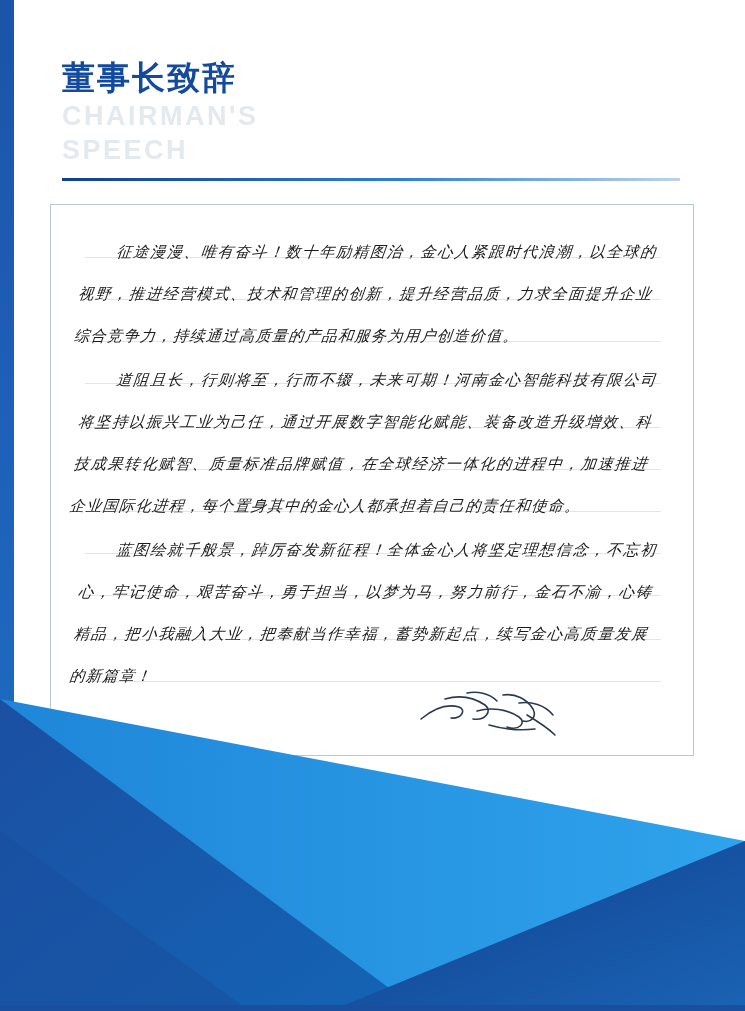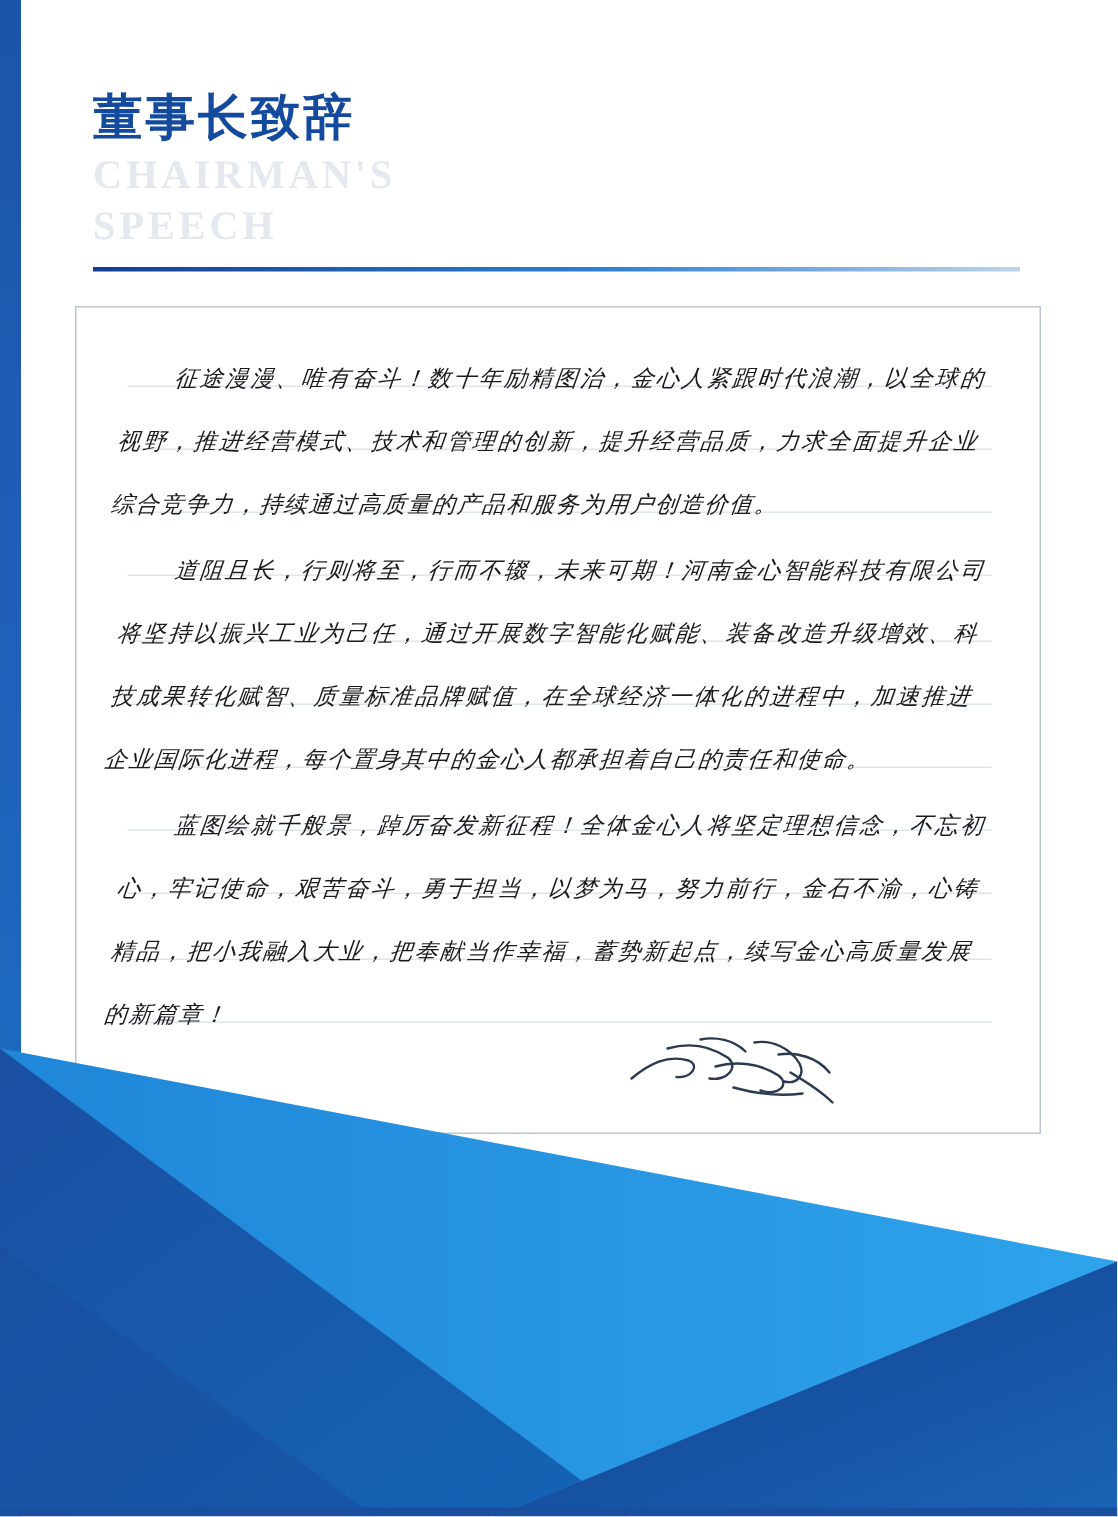--- a/index.html
+++ b/index.html
@@ -38,21 +38,21 @@
     font-family: "DejaVu Sans", sans-serif;
     font-weight: bold;
     font-size: 33px;
     letter-spacing: 2px;
     color: #134a9e;
     line-height: 1.1;
     margin: 0;
   }
   .header-sub {
     margin-top: 4px;
-    font-family: Liberation Serif, serif;
+    font-family: Liberation Sans, sans-serif;
     font-weight: bold;
     font-size: 27px;
     letter-spacing: 2.5px;
     line-height: 1.25;
     color: #e4e9ef;
     width: 250px;
   }
   .header-rule {
     position: absolute;
     left: 62px;

